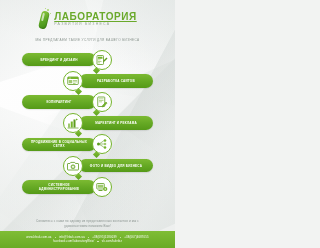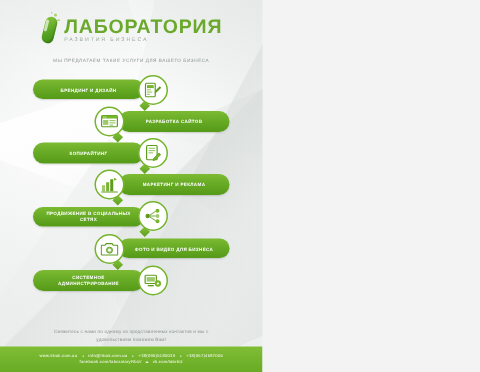--- a/index.html
+++ b/index.html
@@ -38,22 +38,23 @@
   .logo-mark .shine{
     position:absolute;left:3.5px;top:4px;width:2px;height:8px;border-radius:2px;
     background:rgba(255,255,255,.65);transform:rotate(14deg);
   }
   .logo-mark .spark{position:absolute;background:#a8d46a;border-radius:50%;}
   .logo-mark .s1{left:9px;top:0px;width:2px;height:2px;}
   .logo-mark .s2{left:11.5px;top:4px;width:1.4px;height:1.4px;}
   .logo-mark .s3{left:7px;top:-1.5px;width:1.2px;height:1.2px;}
   .logo-text{text-align:left;line-height:1;}
   .logo-title{
-    font-size:13px;font-weight:bold;letter-spacing:.55px;
+    font-size:10px;font-weight:bold;letter-spacing:.55px;
     color:#6aa92b;
+    text-decoration:underline;
   }
   .logo-sub{
     font-size:3.5px;letter-spacing:1.25px;color:#9aa89a;margin-top:1.4px;
   }
   .tagline{
     margin-top:8px;font-size:3.1px;letter-spacing:.38px;color:#8c9690;
     text-transform:uppercase;
   }
 
   

